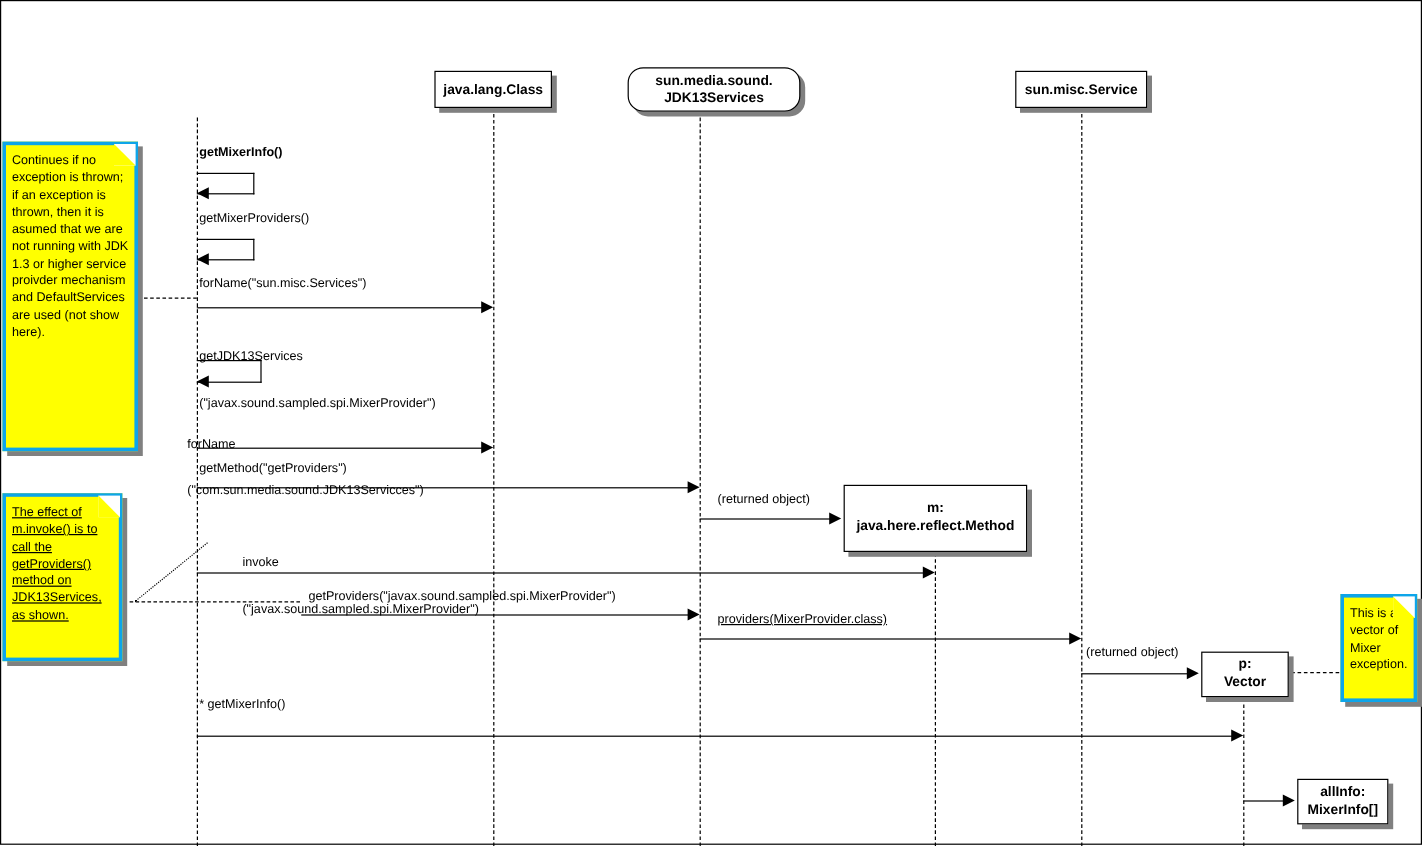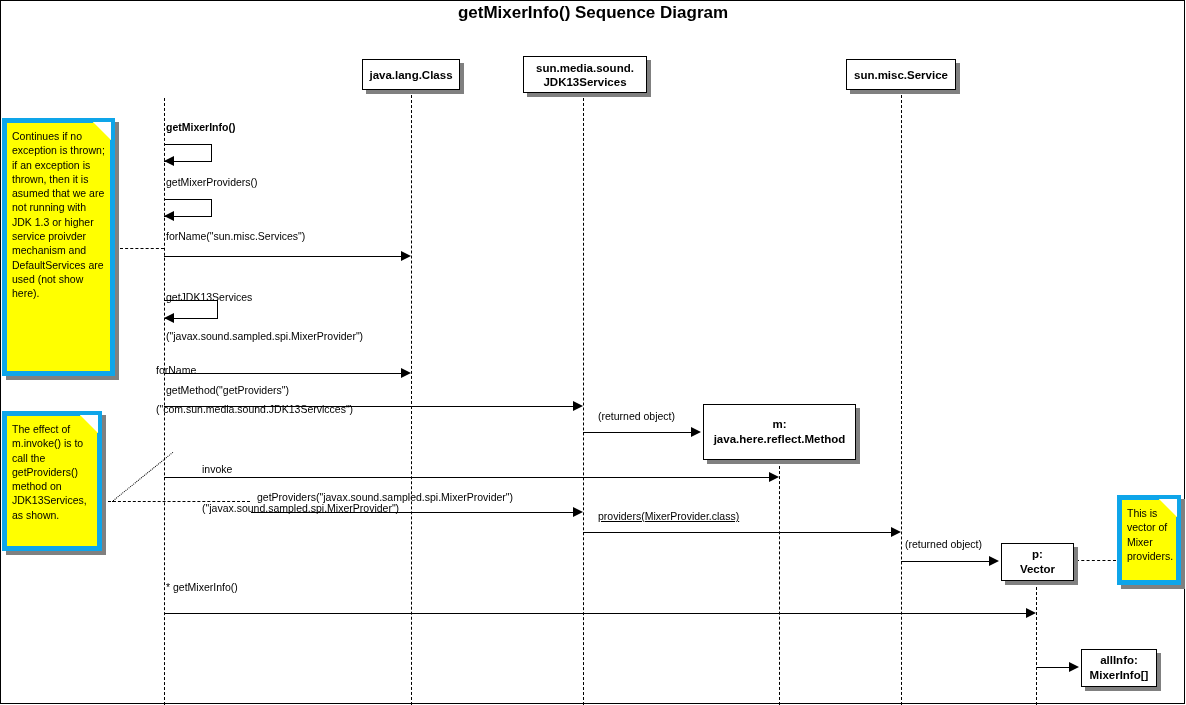--- a/index.html
+++ b/index.html
@@ -32,44 +32,43 @@
   .msg-line{height:0;border-top:1.6px solid #000;}
   .arrowhead{width:0;height:0;border-top:5px solid transparent;border-bottom:5px solid transparent;border-left:10px solid #000;}
   .arrowhead.left{border-left:none;border-right:10px solid #000;}
 
   .msg-label{font-size:10.5px;line-height:13px;white-space:pre;}
 
   
   .selfcall{border:1.6px solid #000;border-left:none;box-sizing:border-box;}
 
   
-  .note{background:#ffff00;border:5px solid #0ea5e9;box-sizing:border-box;
+  .note{background:#ffff00;border:3px solid #0ea5e9;box-sizing:border-box;
         box-shadow:4px 4px 0 0 #808080;font-size:10.5px;line-height:14.3px;
         padding:6px 4px 4px 5px;color:#000;}
   .note-fold-tri{position:absolute;right:-1px;top:-1px;width:0;height:0;
         border-left:18px solid #ffff00;border-top:18px solid #fff;}
 
   .dashline{height:0;border-top:1.5px dashed #000;}
   .diagline{transform-origin:0 0;height:0;border-top:1.5px dotted #000;}
 </style>
 </head>
 <body>
 
 <div id="canvas">
 
   <div class="page-border"></div>
 
-  <div class="title">getMixerInfo() Sequence Diagram</div>
 
 
   <div class="pbox" style="left:362px;top:59px;width:98px;height:31px;">
     <span>java.lang.Class</span>
   </div>
 
-  <div class="pbox" style="left:523px;top:56px;width:124px;height:37px;flex-direction:column;">
+  <div class="pbox" style="left:523px;top:56px;width:144px;height:37px;flex-direction:column;border-radius:13px;">
     <span>sun.media.sound.</span>
     <span>JDK13Services</span>
   </div>
 
   <div class="pbox" style="left:846px;top:59px;width:110px;height:31px;">
     <span>sun.misc.Service</span>
   </div>
 
   <div class="lifeline" style="left:164px;top:98px;height:607px;"></div>
   <div class="lifeline" style="left:411px;top:95px;height:610px;"></div>
@@ -77,31 +76,31 @@
   <div class="lifeline" style="left:901px;top:95px;height:610px;"></div>
   <div class="lifeline" style="left:779px;top:461px;height:244px;"></div>
   <div class="lifeline" style="left:1036px;top:582px;height:123px;"></div>
 
   <div class="note" style="left:2px;top:118px;width:113px;height:258px;">
     <div class="note-fold-tri"></div>
     <div>Continues if no exception is thrown; if an exception is thrown, then it is asumed that we are not running with JDK 1.3 or higher service proivder mechanism and DefaultServices are used (not show here).</div>
   </div>
   <div class="dashline" style="left:120px;top:248px;width:44px;"></div>
 
-  <div class="note" style="left:2px;top:411px;width:100px;height:140px;">
+  <div class="note" style="left:2px;top:411px;width:100px;height:140px;text-decoration:underline;">
     <div class="note-fold-tri"></div>
     <div>The effect of m.invoke() is to call the getProviders() method on JDK13Services, as shown.</div>
   </div>
 
   <div class="diagline" style="left:112px;top:501px;width:78px;transform:rotate(-39deg);"></div>
   <div class="dashline" style="left:108px;top:501px;width:142px;"></div>
 
   <div class="note" style="left:1117px;top:495px;width:64px;height:90px;">
     <div class="note-fold-tri"></div>
-    <div>This is a vector of Mixer providers.</div>
+    <div>This is a vector of Mixer exception.</div>
   </div>
   <div class="dashline" style="left:1076px;top:560px;width:40px;"></div>
 
   <div class="msg-label" style="left:166px;top:121px;font-weight:bold;">getMixerInfo()</div>
   <div class="selfcall" style="left:164px;top:144px;width:48px;height:18px;"></div>
   <div class="arrowhead left" style="left:164px;top:156px;"></div>
 
   <div class="msg-label" style="left:166px;top:176px;">getMixerProviders()</div>
   <div class="selfcall" style="left:164px;top:199px;width:48px;height:18px;"></div>
   <div class="arrowhead left" style="left:164px;top:211px;"></div>

